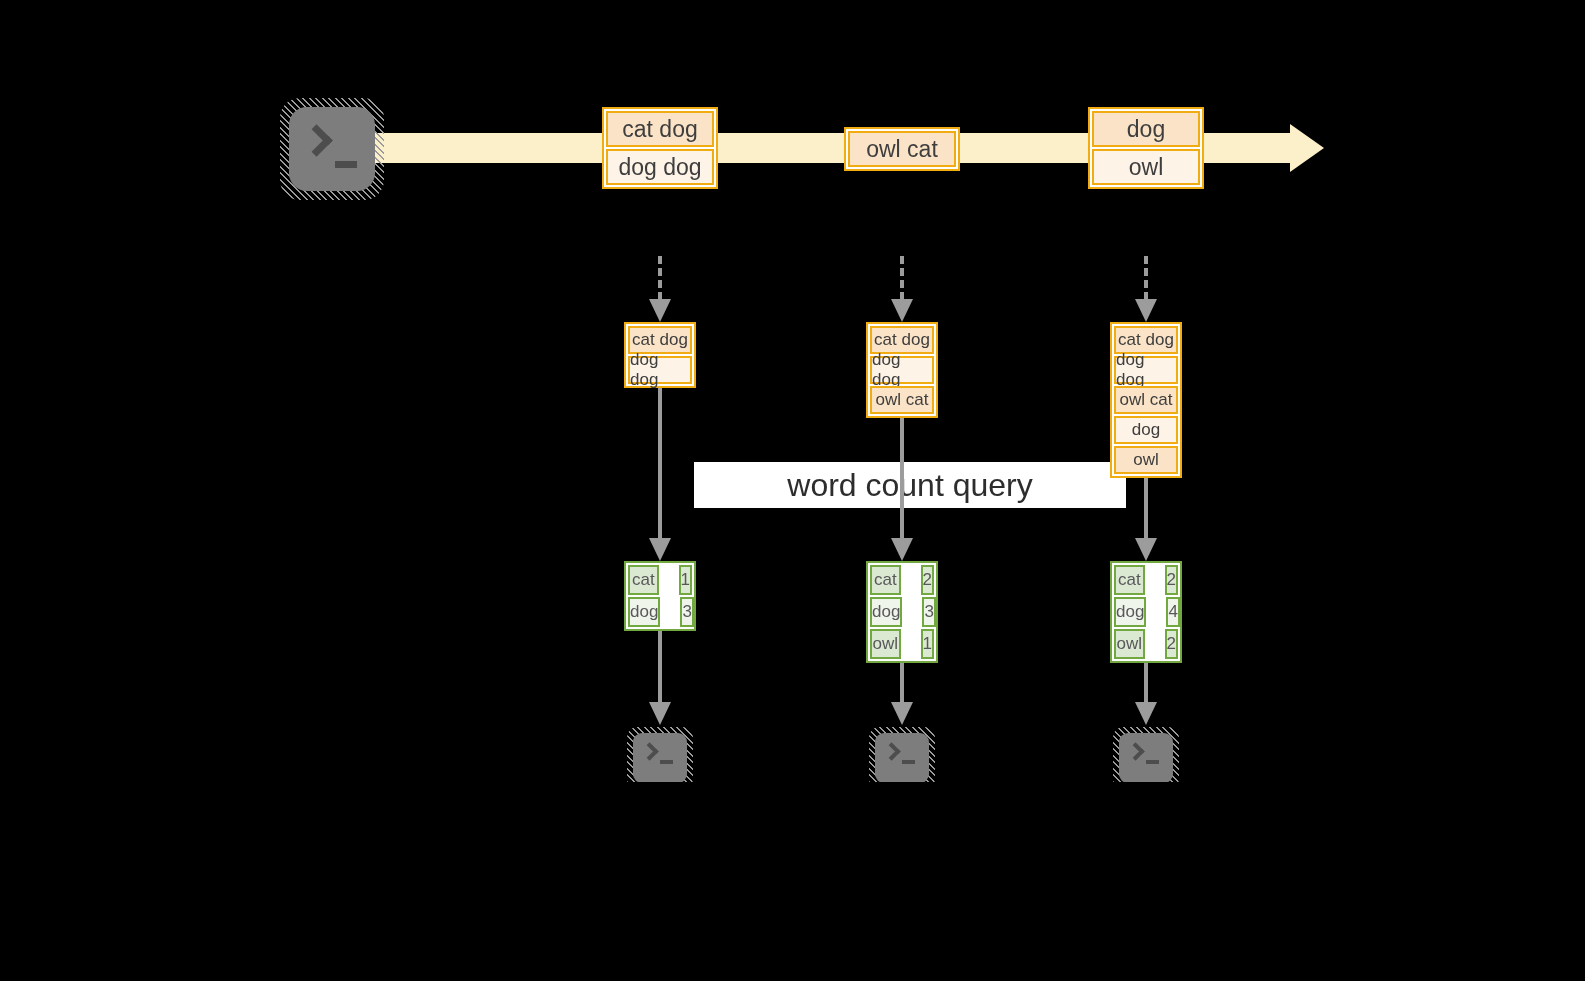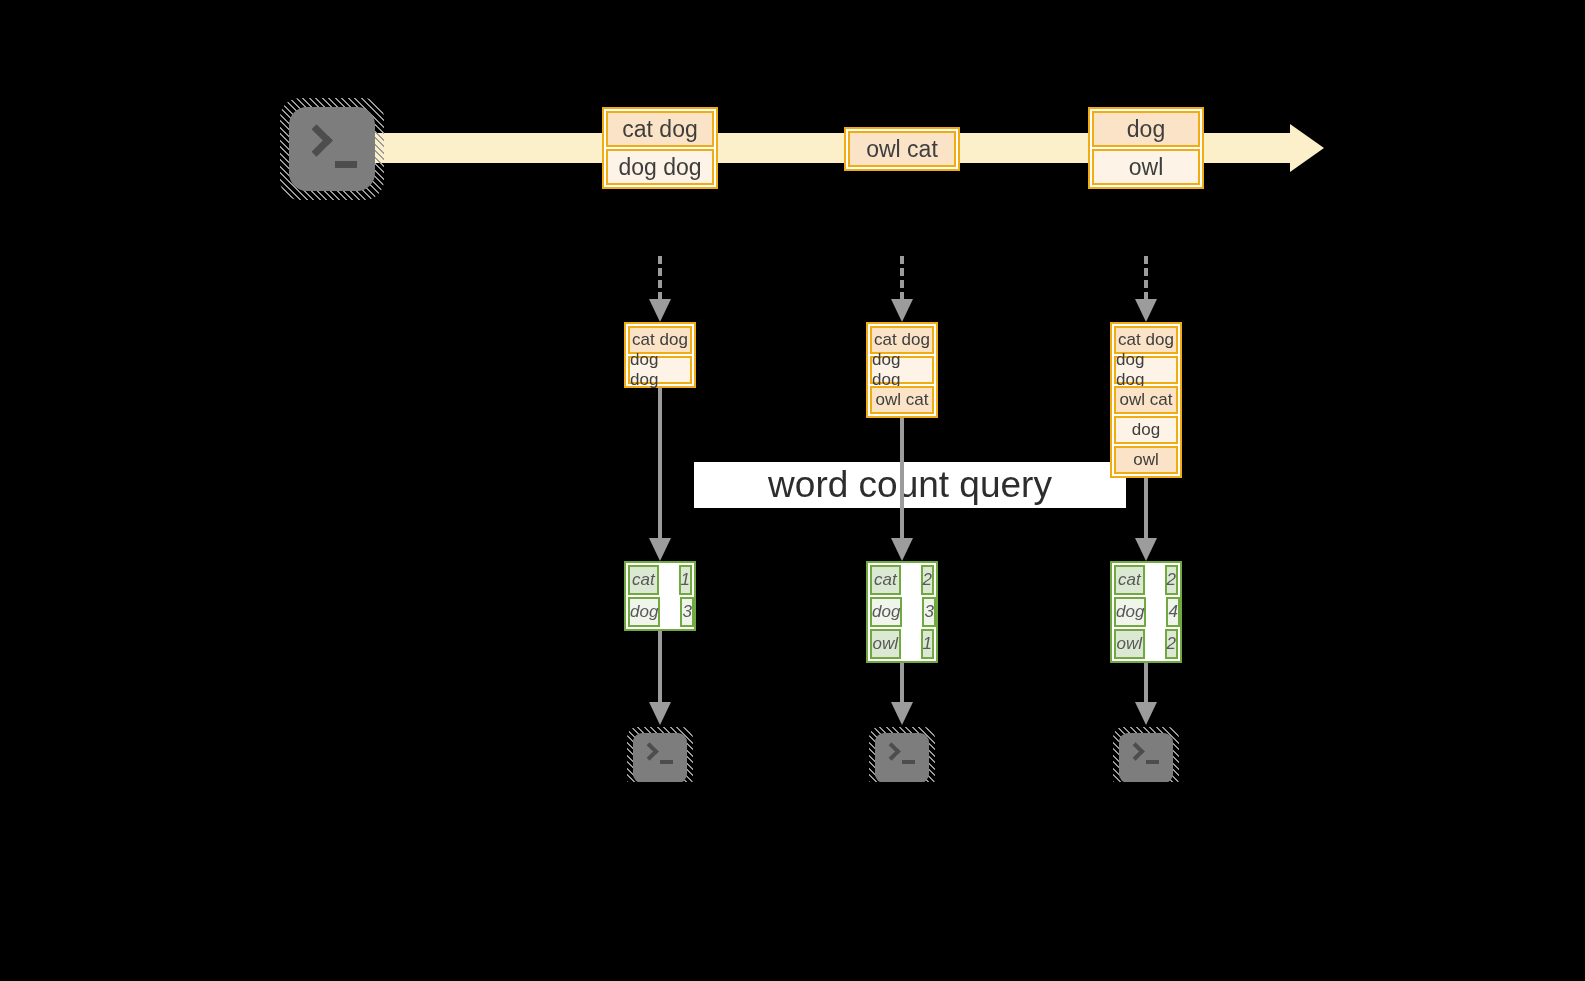--- a/index.html
+++ b/index.html
@@ -26,26 +26,26 @@
 
   
   .vdash{position:absolute;width:0;border-left:4px dashed #9C9C9C;z-index:2;}
   .tri{position:absolute;width:0;height:0;border-left:11px solid transparent;
        border-right:11px solid transparent;border-top:23px solid #9C9C9C;z-index:3;}
   .vline{position:absolute;width:4px;background:#9C9C9C;z-index:3;}
 
   
   .query-band{position:absolute;left:694px;top:462px;width:432px;height:46px;background:#FFFFFF;
               z-index:2;display:flex;align-items:center;justify-content:center;
-              font-size:37px;color:#2D2D2D;}
+              font-size:32px;color:#2D2D2D;}
 
   
   .gtable{position:absolute;box-sizing:border-box;width:72px;background:#fff;
           border:2px solid #72A840;padding:2px;display:flex;flex-direction:column;gap:2px;z-index:4;}
-  .grow{display:flex;gap:20px;height:30px;font-style:italic;}
+  .grow{display:flex;gap:20px;height:30px;}
   .gcell{box-sizing:border-box;border:2px solid #72A840;display:flex;align-items:center;
          justify-content:center;color:#58585A;font-size:17px;}
   .gcell.word{width:40px;}
   .gcell.num{flex:1;}
   .grow:nth-child(odd) .gcell{background:#DCE9D2;}
   .grow:nth-child(even) .gcell{background:#F0F5EC;}
 
   
   .terminal{position:absolute;z-index:2;
             background:repeating-linear-gradient(45deg,#9B9B9B 0 1.6px,transparent 1.6px 4.6px);}

